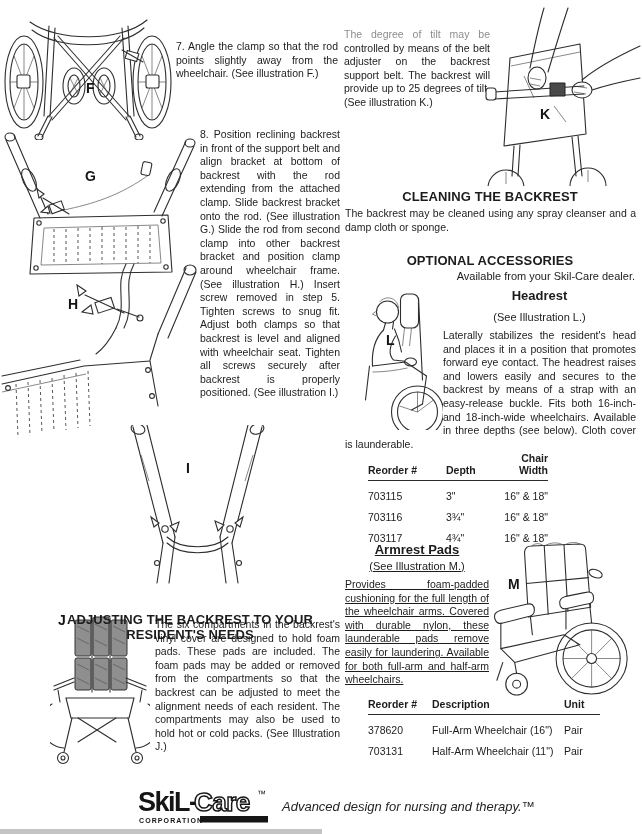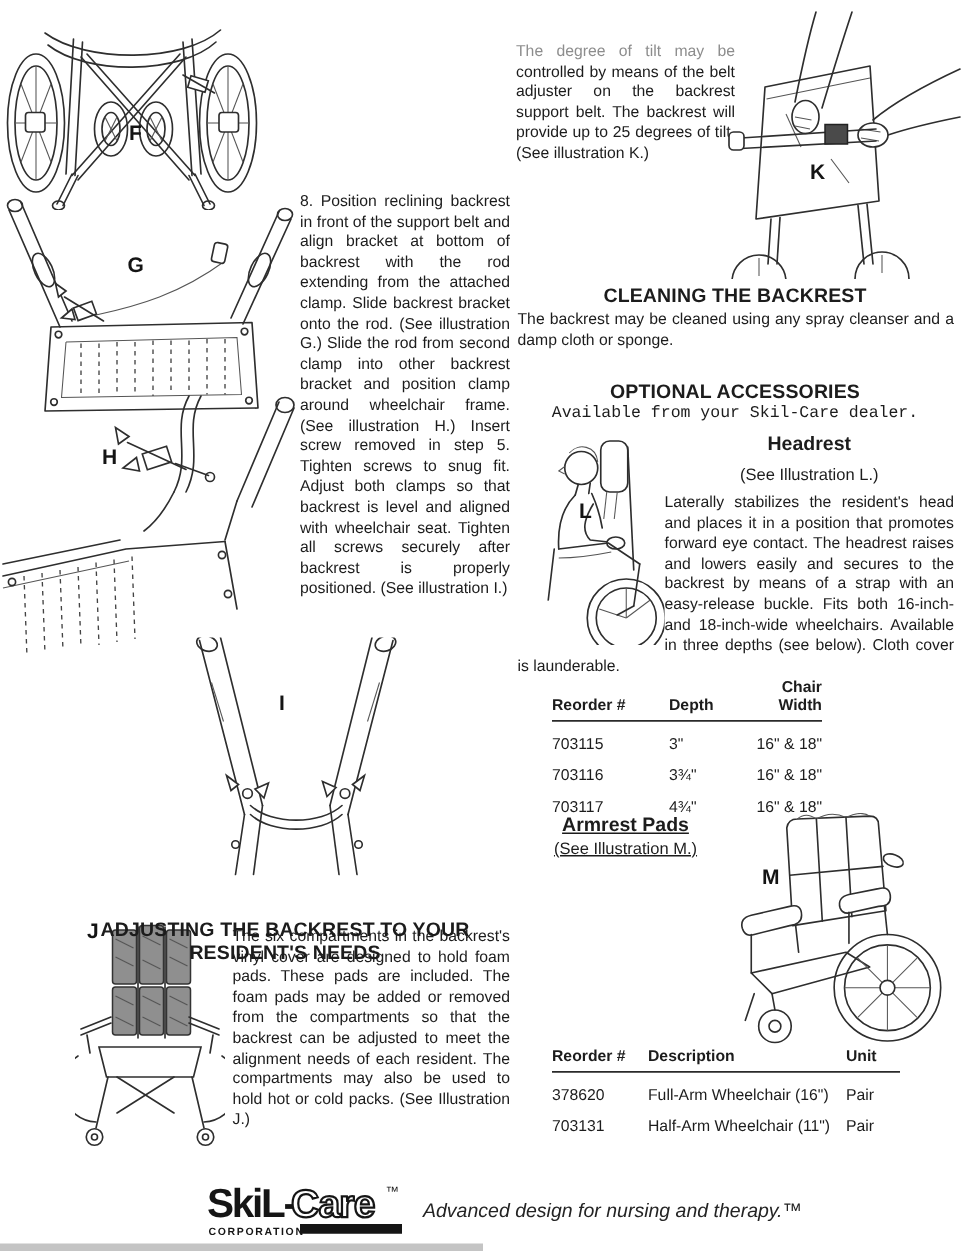--- a/index.html
+++ b/index.html
@@ -3,21 +3,21 @@
 <meta charset="utf-8">
 <style>
   * { box-sizing: border-box; }
   html,body { margin:0; padding:0; background:#ffffff; }
   .page {
     position:relative; width:642px; height:834px; background:#fff;
     font-family:"Liberation Sans", sans-serif; color:#1c1c1c; overflow:hidden;
   }
   .para { font-size:10.5px; line-height:13.6px; text-align:justify; position:absolute; }
   .hd { position:absolute; font-weight:bold; font-size:13px; text-align:center; letter-spacing:0.1px; }
-  .subhd { position:absolute; font-size:11px; text-align:center;font-family:Liberation Mono, monospace; }
+  .subhd { position:absolute; font-size:11px; text-align:right; }
   .ill-label { position:absolute; font-weight:bold; font-size:14px; color:#141414; }
   svg.ill { position:absolute; }
   svg.ill * { vector-effect:non-scaling-stroke; }
   .sk { stroke:#2e2e2e; stroke-width:1.1; fill:none; stroke-linecap:round; stroke-linejoin:round; }
   .sk-thin { stroke:#555; stroke-width:0.7; fill:none; }
   .sk-dash { stroke:#444; stroke-width:0.9; fill:none; stroke-dasharray:3,3; }
   .sk-fill { stroke:#2e2e2e; stroke-width:1.1; fill:#fff; }
   .pad { fill:#8f8f8f; stroke:#333; stroke-width:1; }
   table.spec { position:absolute; border-collapse:collapse; font-size:10.5px; color:#1c1c1c; table-layout:fixed; }
   table.spec th { font-weight:bold; text-align:left; vertical-align:bottom; padding:0 0 4px 0; border-bottom:1.6px solid #2a2a2a; line-height:12px; }
@@ -214,20 +214,21 @@
       <line class="sk" x1="66" y1="106" x2="28" y2="130"></line>
     <line class="sk" x1="22" y1="106" x2="14" y2="140"></line>
       <line class="sk" x1="78" y1="106" x2="86" y2="140"></line>
     <circle class="sk" cx="13" cy="146" r="5.5"></circle>
       <circle class="sk" cx="13" cy="146" r="2"></circle>
     <circle class="sk" cx="87" cy="146" r="5.5"></circle>
       <circle class="sk" cx="87" cy="146" r="2"></circle>
   </svg>
   <div class="ill-label" style="left:58px; top:612px;">J</div>
 
+  <div class="para" style="left:176px; top:40px; width:162px;">7. Angle the clamp so that the rod points slightly away from the wheelchair. (See illustration F.)</div>
   <div class="para" style="left:200px; top:128px; width:140px;">8. Position reclining backrest in front of the support belt and align bracket at bottom of backrest with the rod extending from the attached clamp. Slide backrest bracket onto the rod. (See illustration G.) Slide the rod from second clamp into other backrest bracket and position clamp around wheelchair frame. (See illustration H.) Insert screw removed in step 5. Tighten screws to snug fit. Adjust both clamps so that backrest is level and aligned with wheelchair seat. Tighten all screws securely after backrest is properly positioned. (See illustration I.)</div>
 
   <div class="hd" style="left:40px; top:582px; width:300px; line-height:15px;margin-top:30px;">ADJUSTING THE BACKREST TO YOUR RESIDENT'S NEEDS</div>
   <div class="para" style="left:155px; top:618px; width:185px;">The six compartments in the backrest's vinyl cover are designed to hold foam pads. These pads are included. The foam pads may be added or removed from the compartments so that the backrest can be adjusted to meet the alignment needs of each resident. The compartments may also be used to hold hot or cold packs. (See Illustration J.)</div>
 
   <div class="para" style="left:344px; top:28px; width:146px;">
     <span class="tilt-fade">The degree of tilt may be</span><span> controlled by means of the belt adjuster on the backrest support belt. The backrest will provide up to 25 degrees of tilt. (See illustration K.)</span>
   </div>
 
   <svg class="ill" style="left:484px; top:6px;" width="158" height="180" viewBox="0 0 158 180">
@@ -352,20 +353,21 @@
           <line x1="124" y1="98" x2="84" y2="138"></line>
       </g>
       <circle class="sk-fill" cx="104" cy="118" r="5"></circle>
       <circle class="sk" cx="28" cy="144" r="11"></circle>
         <circle class="sk" cx="28" cy="144" r="4"></circle>
       <line class="sk" x1="26" y1="122" x2="28" y2="133"></line>
       <line class="sk" x1="14" y1="122" x2="8" y2="140"></line>
     </svg>
     <div style="font-weight:bold; font-size:13px; text-align:center;">Armrest Pads</div>
     <div style="font-size:11px; text-align:center; margin:3px 0 6px 0;">(See Illustration M.)</div>
+    <div style="font-size:10.5px; line-height:13.6px; text-align:justify;">Provides foam-padded cushioning for the full length of the wheelchair arms. Covered with durable nylon, these launderable pads remove easily for laundering. Available for both full-arm and half-arm wheelchairs.</div>
   </div>
   <div class="ill-label" style="left:508px; top:576px;">M</div>
 
   <table class="spec" style="left:368px; top:698px; width:232px;">
     <colgroup>
         <col style="width:64px">
         <col style="width:132px">
         <col style="width:36px">
       </colgroup>
     <thead>

